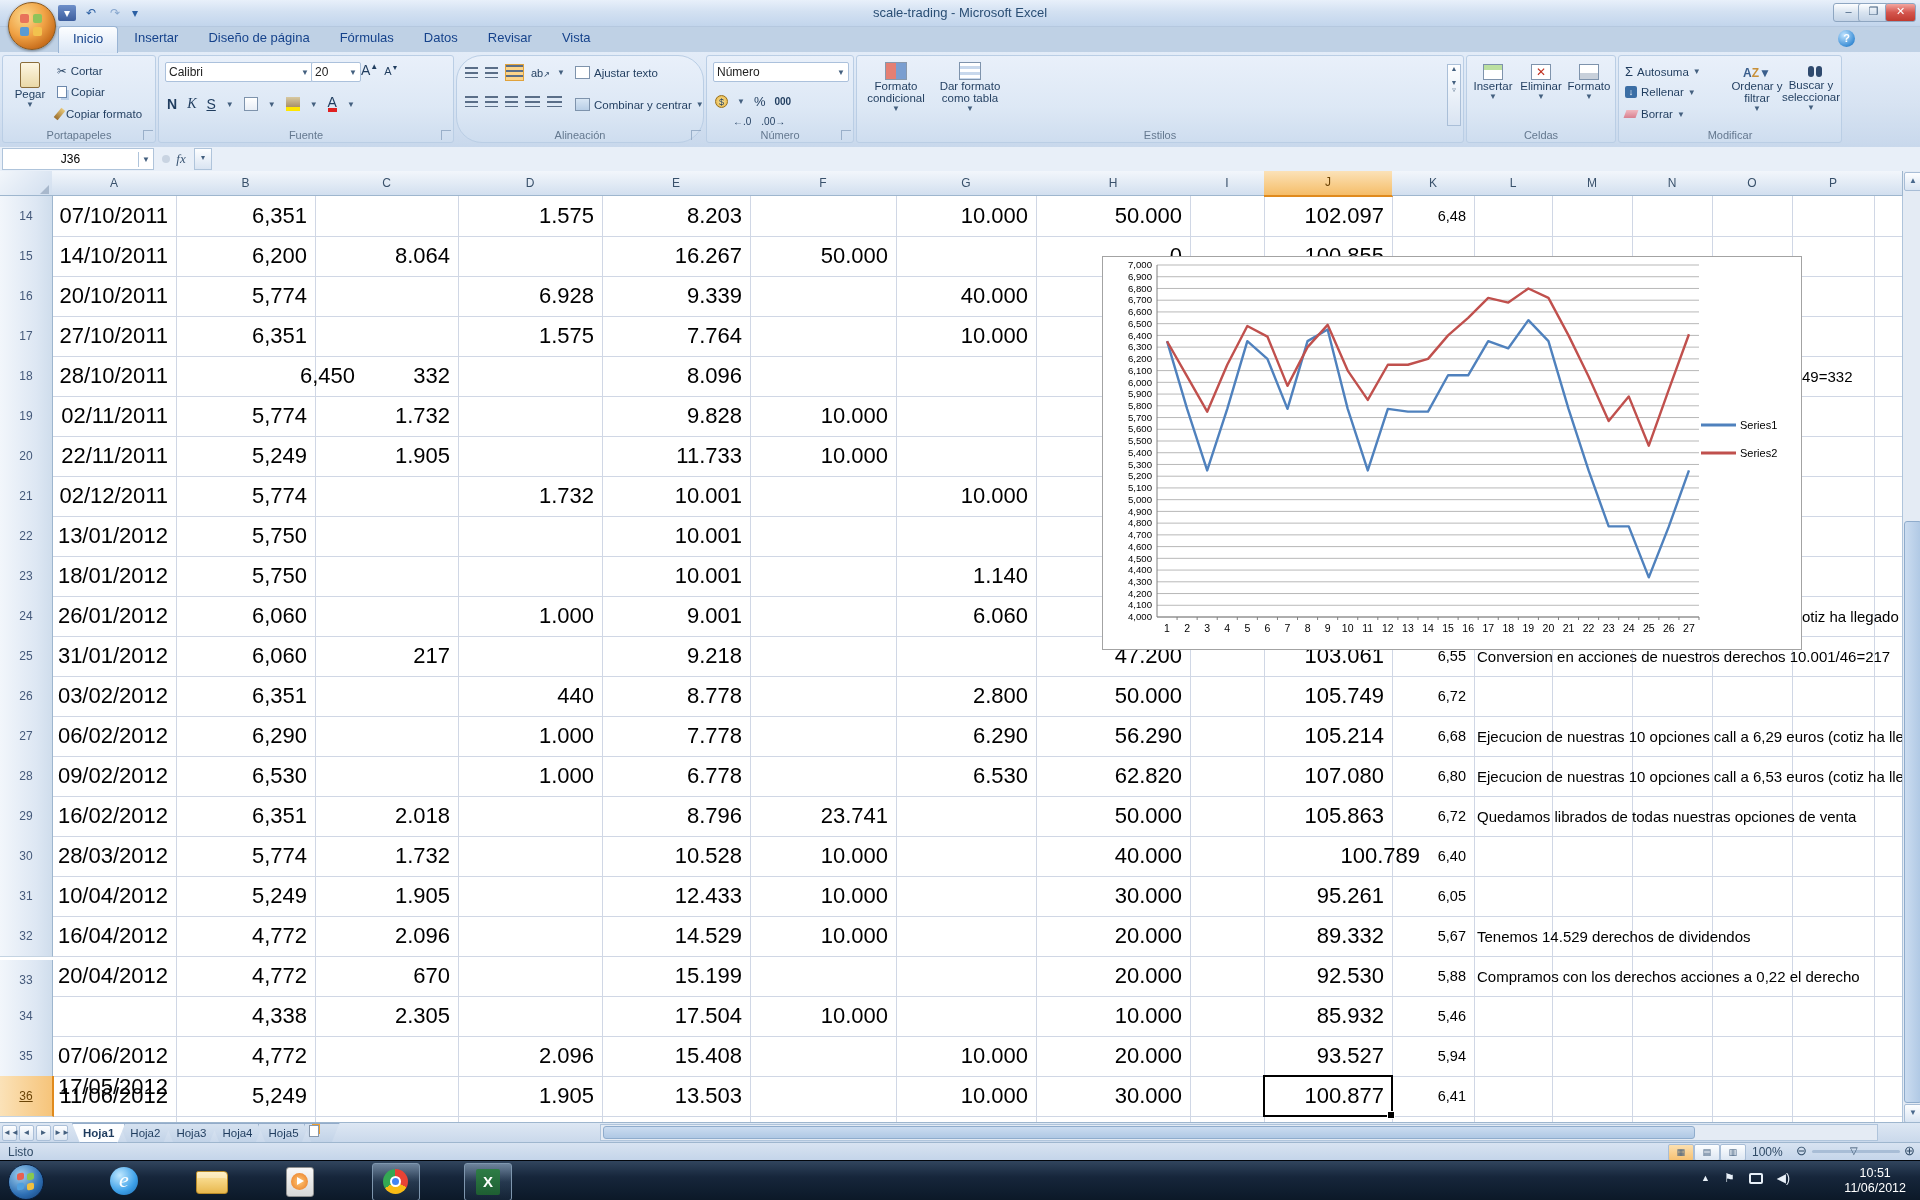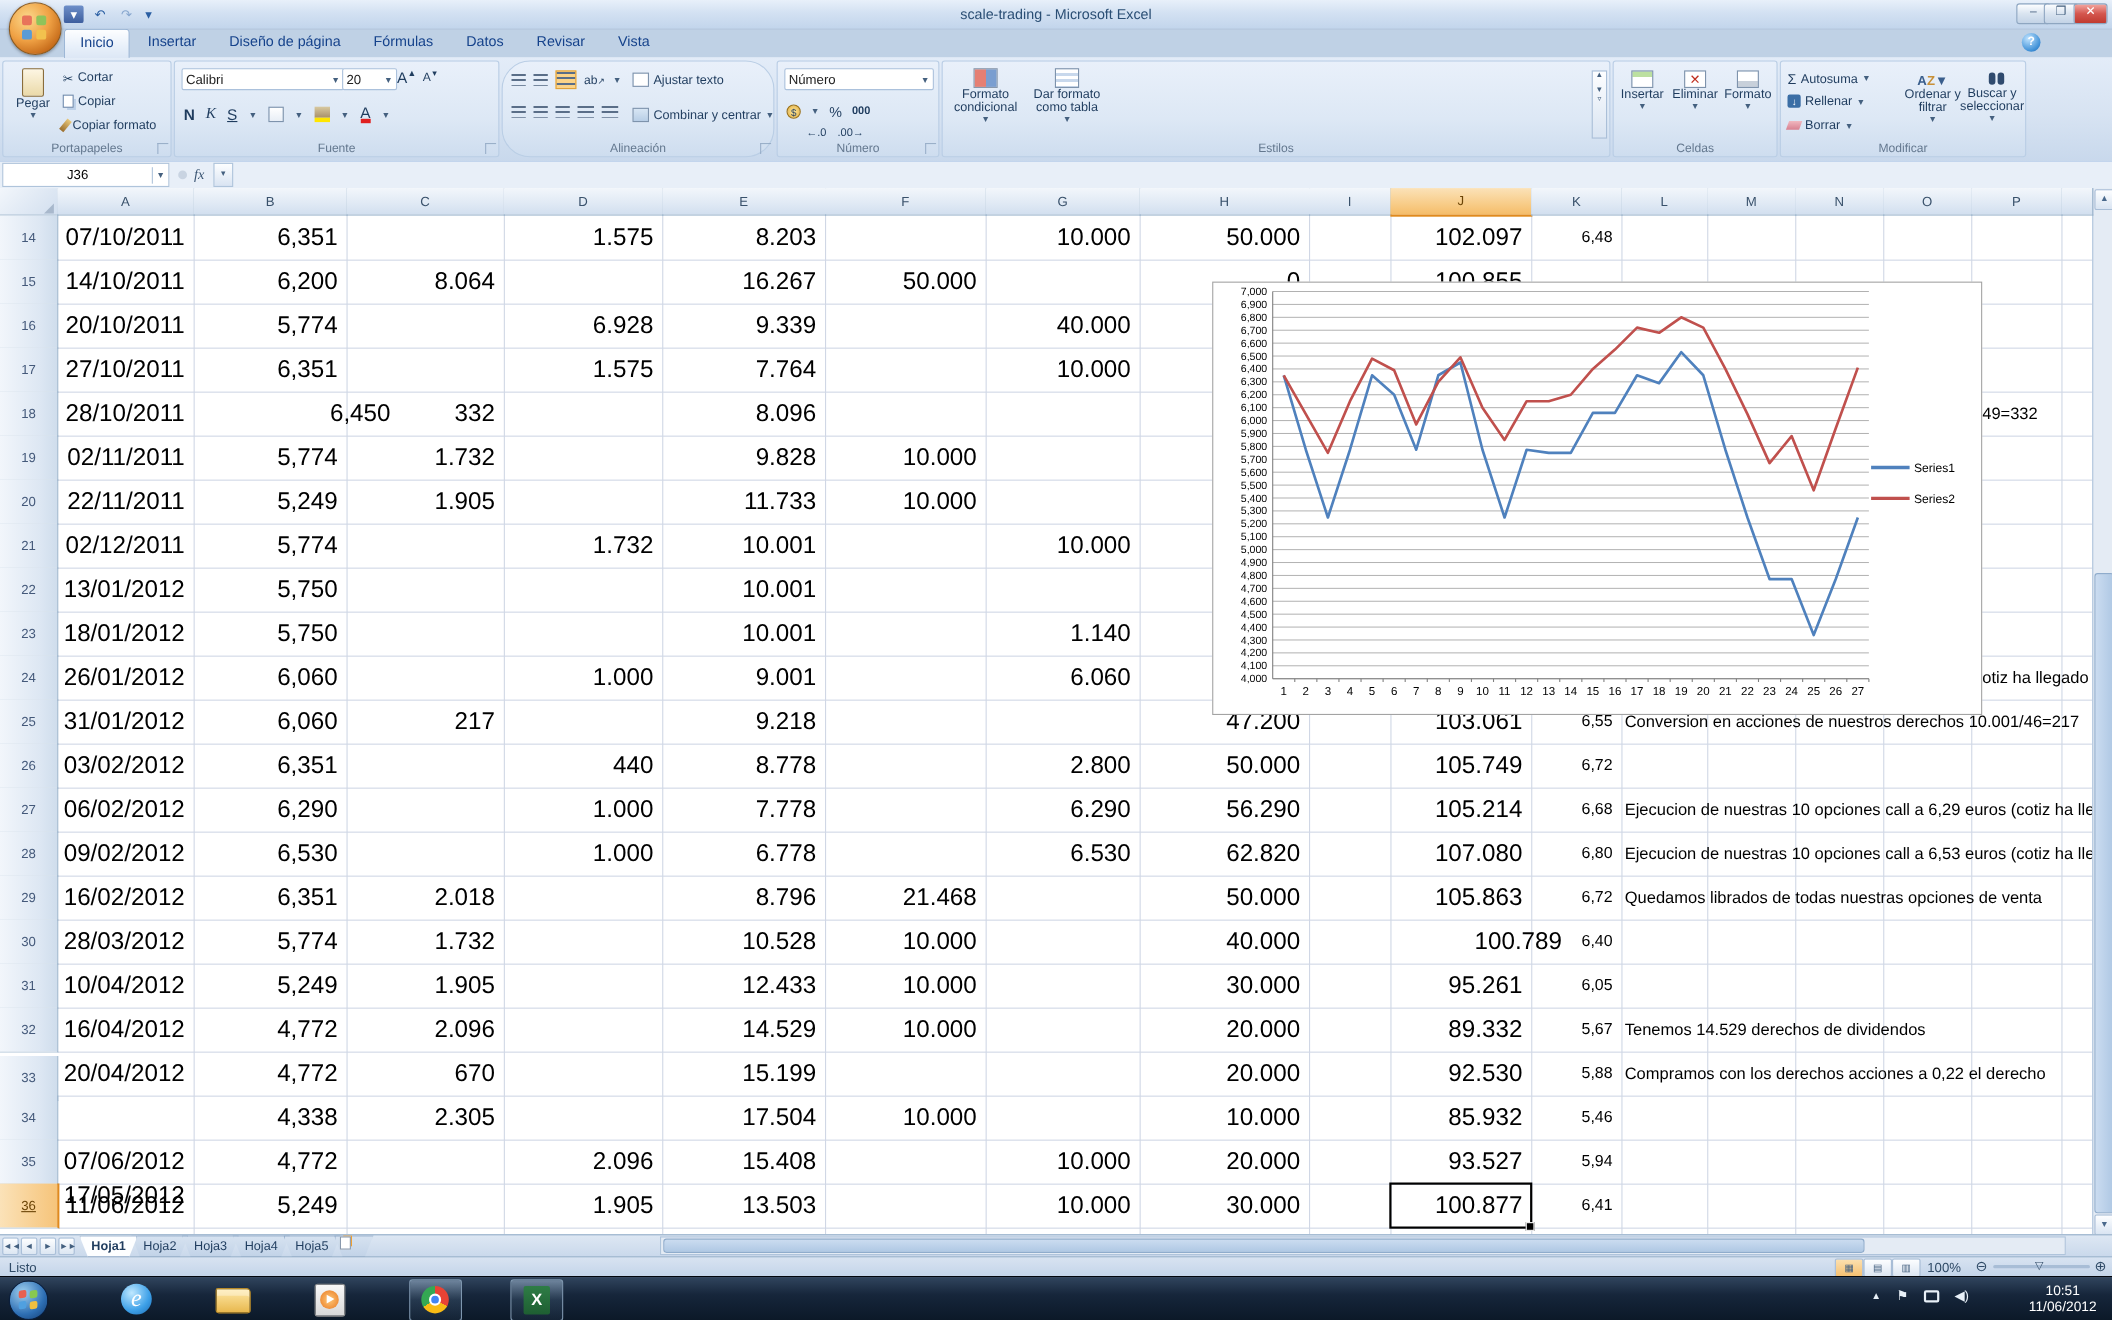--- a/index.html
+++ b/index.html
@@ -478,21 +478,21 @@
         <div class="cell" style="left: 896px; width: 132px; top: 585px; height: 40px;">6.530</div>
         <div class="cell" style="left: 1036px; width: 146px; top: 585px; height: 40px;">62.820</div>
         <div class="cell" style="left: 1264px; width: 120px; top: 585px; height: 40px;">107.080</div>
         <div class="cell small" style="left: 1392px; width: 74px; top: 585px; height: 40px;">6,80</div>
         <div class="note" style="left: 1477px; width: 443px; top: 585px; height: 40px;">Ejecucion de nuestras 10 opciones call a 6,53 euros (cotiz ha llegado a</div>
         <div class="rowhead" style="top: 625px; height: 40px; line-height: 40px;">29</div>
         <div class="cell" style="left: 52px; width: 116px; top: 625px; height: 40px;">16/02/2012</div>
         <div class="cell" style="left: 176px; width: 131px; top: 625px; height: 40px;">6,351</div>
         <div class="cell" style="left: 315px; width: 135px; top: 625px; height: 40px;">2.018</div>
         <div class="cell" style="left: 602px; width: 140px; top: 625px; height: 40px;">8.796</div>
-        <div class="cell" style="left: 750px; width: 138px; top: 625px; height: 40px;">21.468</div>
+        <div class="cell" style="left: 750px; width: 138px; top: 625px; height: 40px;">23.741</div>
         <div class="cell" style="left: 1036px; width: 146px; top: 625px; height: 40px;">50.000</div>
         <div class="cell" style="left: 1264px; width: 120px; top: 625px; height: 40px;">105.863</div>
         <div class="cell small" style="left: 1392px; width: 74px; top: 625px; height: 40px;">6,72</div>
         <div class="note" style="left: 1477px; width: 443px; top: 625px; height: 40px;">Quedamos librados de todas nuestras opciones de venta</div>
         <div class="rowhead" style="top: 665px; height: 40px; line-height: 40px;">30</div>
         <div class="cell" style="left: 52px; width: 116px; top: 665px; height: 40px;">28/03/2012</div>
         <div class="cell" style="left: 176px; width: 131px; top: 665px; height: 40px;">5,774</div>
         <div class="cell" style="left: 315px; width: 135px; top: 665px; height: 40px;">1.732</div>
         <div class="cell" style="left: 602px; width: 140px; top: 665px; height: 40px;">10.528</div>
         <div class="cell" style="left: 750px; width: 138px; top: 665px; height: 40px;">10.000</div>

